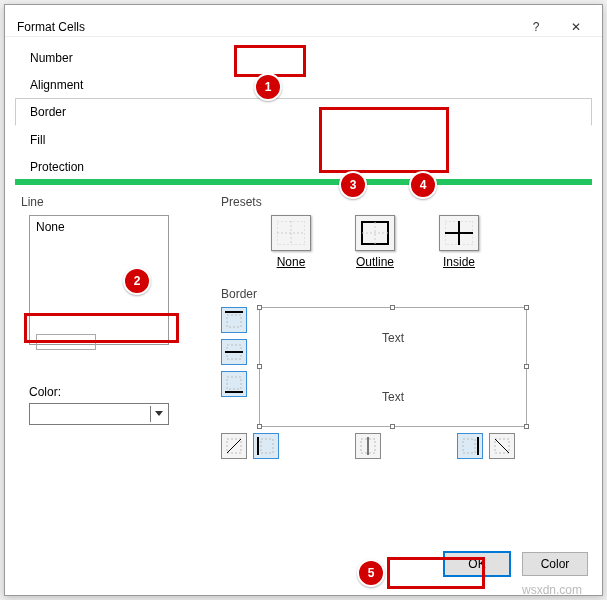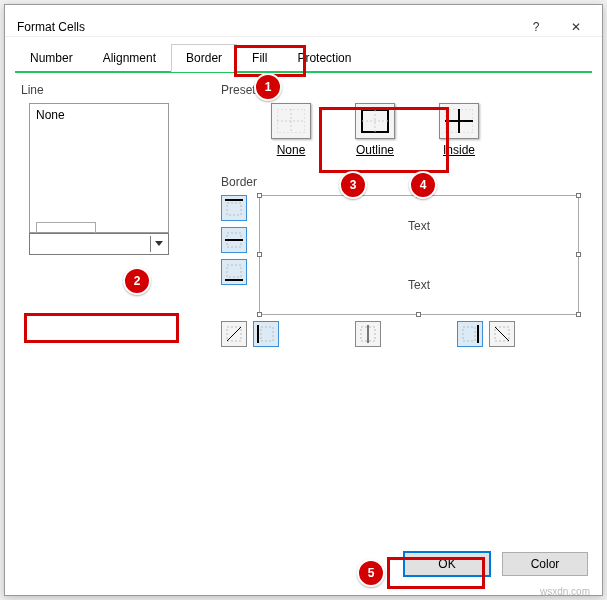--- a/index.html
+++ b/index.html
@@ -9,22 +9,23 @@
   border: 1px solid #999; box-shadow: 0 2px 8px rgba(0,0,0,.2);
   display: flex; flex-direction: column; position: relative;
 }
 .titlebar {
   height: 32px; display: flex; align-items: center; padding: 12px 6px 0 12px;
   border-bottom: 1px solid #eee;
 }
 .titlebar .title { flex: 1; font-size: 12px; }
 .titlebar .btn { width: 40px; height: 28px; display:flex; align-items:center; justify-content:center; color:#333; }
 .tabs {
-  display: flex; margin: 6px 10px 0 10px; border-bottom: 2px solid #22c55e;
+  display: flex; margin: 6px 10px 0 10px; border-bottom: 6px solid #22c55e;
   position: relative;
+  flex-direction: column;
 }
 .tab {
   padding: 6px 14px; cursor: pointer; position: relative; top: 1px;
   border: 1px solid transparent; border-bottom: none;
 }
 .tab.active {
   border-color: #ccc; background: #fff; border-bottom: 1px solid #fff;
 }
 .body { flex: 1; padding: 10px 16px; display: flex; flex-direction: column; }
 .row1 { display: flex; gap: 30px; }
@@ -52,47 +53,47 @@
 .underline { text-decoration: underline; }
 .border-area { margin-top: 18px; }
 .border-diag { display:flex; gap: 6px; align-items:flex-start; }
 .side-col { display:flex; flex-direction:column; gap: 6px; margin-right: 6px; }
 .sq-btn {
   width: 26px; height: 26px; border:1px solid #888; background:#f4f4f4;
   display:flex; align-items:center; justify-content:center;
 }
 .sq-btn.sel { border:1px solid #3a8fd8; background:#dceaf5; }
 .preview-box {
-  width: 320px; height: 120px; border: 1px solid #aaa; position:relative;
+  width: 268px; height: 120px; border: 1px solid #aaa; position:relative;
   display:flex; flex-direction:column;
 }
 .preview-cell { flex:1; display:flex; align-items:center; justify-content:center; color:#444; }
 .preview-box .handle { position:absolute; width:5px; height:5px; background:#fff; border:1px solid #777; }
 .h1{top:-3px;left:-3px}.h2{top:-3px;right:-3px}.h3{bottom:-3px;left:-3px}.h4{bottom:-3px;right:-3px}
 .h5{top:-3px;left:50%;margin-left:-3px}.h6{bottom:-3px;left:50%;margin-left:-3px}
 .h7{left:-3px;top:50%;margin-top:-3px}.h8{right:-3px;top:50%;margin-top:-3px}
 .bottom-row { display:flex; gap: 6px; margin-top: 6px; margin-left: 0px; }
 .hint { margin-top: 24px; color:#333; }
 .footer {
   height: 50px; border-top: 0; display:flex; align-items:center; justify-content:flex-end; gap:12px; padding: 0 14px 12px 0;
 }
 .win-btn {
-  width: 86px; height: 24px; background:#e1e1e1; border:1px solid #adadad; cursor:pointer;
+  width: 66px; height: 24px; background:#e1e1e1; border:1px solid #adadad; cursor:pointer;
 }
 .win-btn.default { border:1px solid #0078d7; outline: 1px solid #0078d7; }
 
 .hl { position:absolute; border:3px solid #d20000; pointer-events:none; }
 
 .num {
   position:absolute; width:28px; height:28px; border-radius:50%; background:#d20000;
   border:2px solid #fff; color:#fff; font-weight:bold; font-size:14px;
   display:flex; align-items:center; justify-content:center; pointer-events:none;
   box-shadow:0 1px 2px rgba(0,0,0,.3);
 }
-.watermark { position:absolute; right:12px; bottom:-2px; font-size:10px; color:#bbb; }
+.watermark { position:absolute; right:20px; bottom:-2px; font-size:12px; color:#bbb; }
 
 svg { display:block; }
 </style>
 </head>
 <body>
 
 <div class="dialog">
 
   <div class="titlebar">
     <span class="title">Format Cells</span>
@@ -113,20 +114,21 @@
   </div>
 
   <div class="body">
     <div class="row1">
       <div class="line-box">
         <div class="group-label">Line</div>
         <div class="style-box">
           <div>None</div>
           <div class="style-none-row"></div>
         </div>
+        <div class="sub-label" style="margin-top:40px">Color:</div>
         <div class="color-select">
           <div class="chev">
             <svg width="8" height="6">
                 <path d="M0 0 L8 0 L4 5 Z" fill="#333"></path>
               </svg>
           </div>
         </div>
       </div>
 
       <div class="right">

